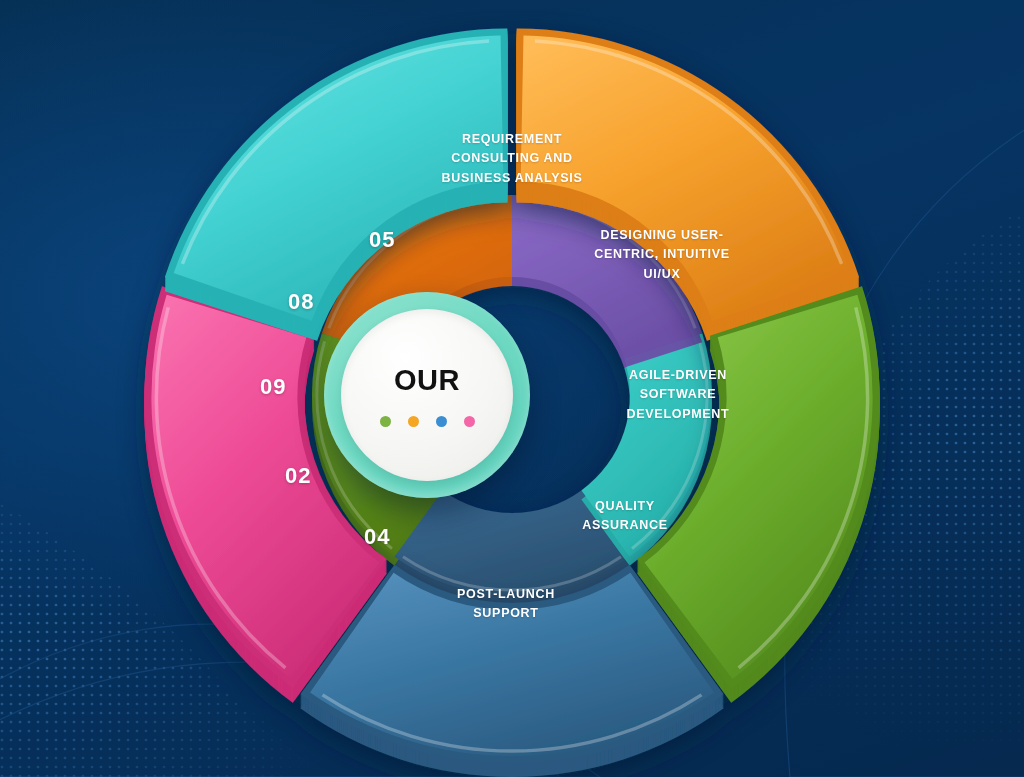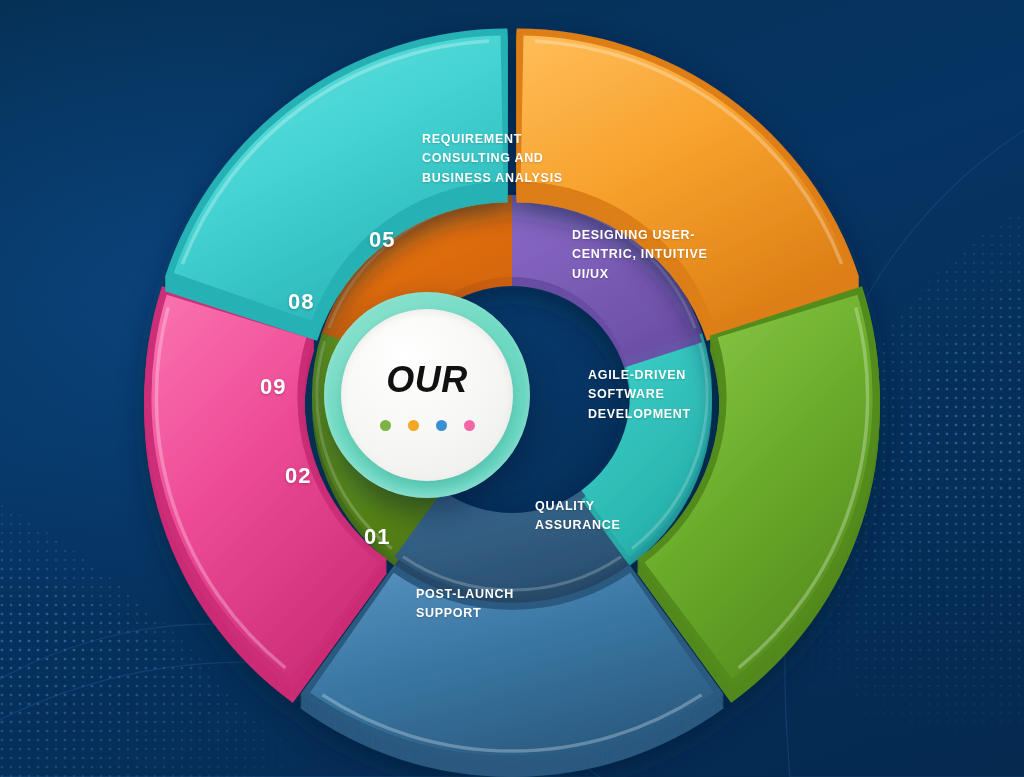--- a/index.html
+++ b/index.html
@@ -19,20 +19,21 @@
   #stage {
     position:absolute; left:0; top:0; width:1024px; height:777px;
   }
   .seg-label {
     position:absolute;
     color:#ffffff;
     font-weight:700;
     font-size:12.5px;
     letter-spacing:.7px;
     line-height:1.55;
+    text-align:center;
     white-space:pre-line;
     text-shadow:0 1px 2px rgba(0,0,0,.18);
     pointer-events:none;
   }
   .num-label {
     position:absolute;
     color:#ffffff;
     font-weight:700;
     font-size:22px;
     letter-spacing:1px;
@@ -48,21 +49,21 @@
     box-shadow: 0 14px 30px rgba(0,20,45,.45), inset 0 -4px 10px rgba(255,255,255,.28);
     display:flex; align-items:center; justify-content:center;
   }
   #center-disc {
     width:172px; height:172px; border-radius:50%;
     background: radial-gradient(circle at 38% 28%, #ffffff 0%, #f6f6f4 55%, #ebebe8 100%);
     box-shadow: inset 0 3px 8px rgba(0,0,0,.06), 0 3px 8px rgba(0,0,0,.10);
     display:flex; flex-direction:column; align-items:center; justify-content:center;
     gap:2px;
   }
-  #hub-line1 { font-size:36px; font-weight:800; color:#111111; letter-spacing:.5px;font-style:italic; }
+  #hub-line1 { font-size:29px; font-weight:800; color:#111111; letter-spacing:.5px; }
   #hub-line2 { font-size:26px; font-weight:800; color:#123a73; letter-spacing:.5px; margin-top:4px;}
   #hub-dots { display:flex; gap:17px; margin-top:17px; }
   #hub-dots span { width:11px; height:11px; border-radius:50%; display:block; }
 </style>
 </head>
 <body>
 
 <div id="bg-wrap"></div>
 
 <svg id="dots-svg" width="1024" height="777">
@@ -308,21 +309,21 @@
 UI/UX</div>
       <div class="seg-label" style="left: 588px; top: 366px; width: 180px;">AGILE-DRIVEN
 SOFTWARE
 DEVELOPMENT</div>
       <div class="seg-label" style="left: 535px; top: 497px; width: 180px;">QUALITY
 ASSURANCE</div>
       <div class="seg-label" style="left: 416px; top: 585px; width: 180px;">POST-LAUNCH
 SUPPORT</div>
     </div>
   <div id="inner-labels">
-      <div class="num-label" style="left: 364px; top: 524px; width: 50px;">01</div>
+      <div class="num-label" style="left: 364px; top: 524px; width: 50px;">04</div>
       <div class="num-label" style="left: 285px; top: 463px; width: 50px;">02</div>
       <div class="num-label" style="left: 260px; top: 374px; width: 50px;">09</div>
       <div class="num-label" style="left: 288px; top: 289px; width: 50px;">08</div>
       <div class="num-label" style="left: 369px; top: 227px; width: 50px;">05</div>
     </div>
 
   <div id="center-hub">
     <div id="center-disc">
       <div id="hub-line1">OUR</div>
       <div id="hub-dots">

